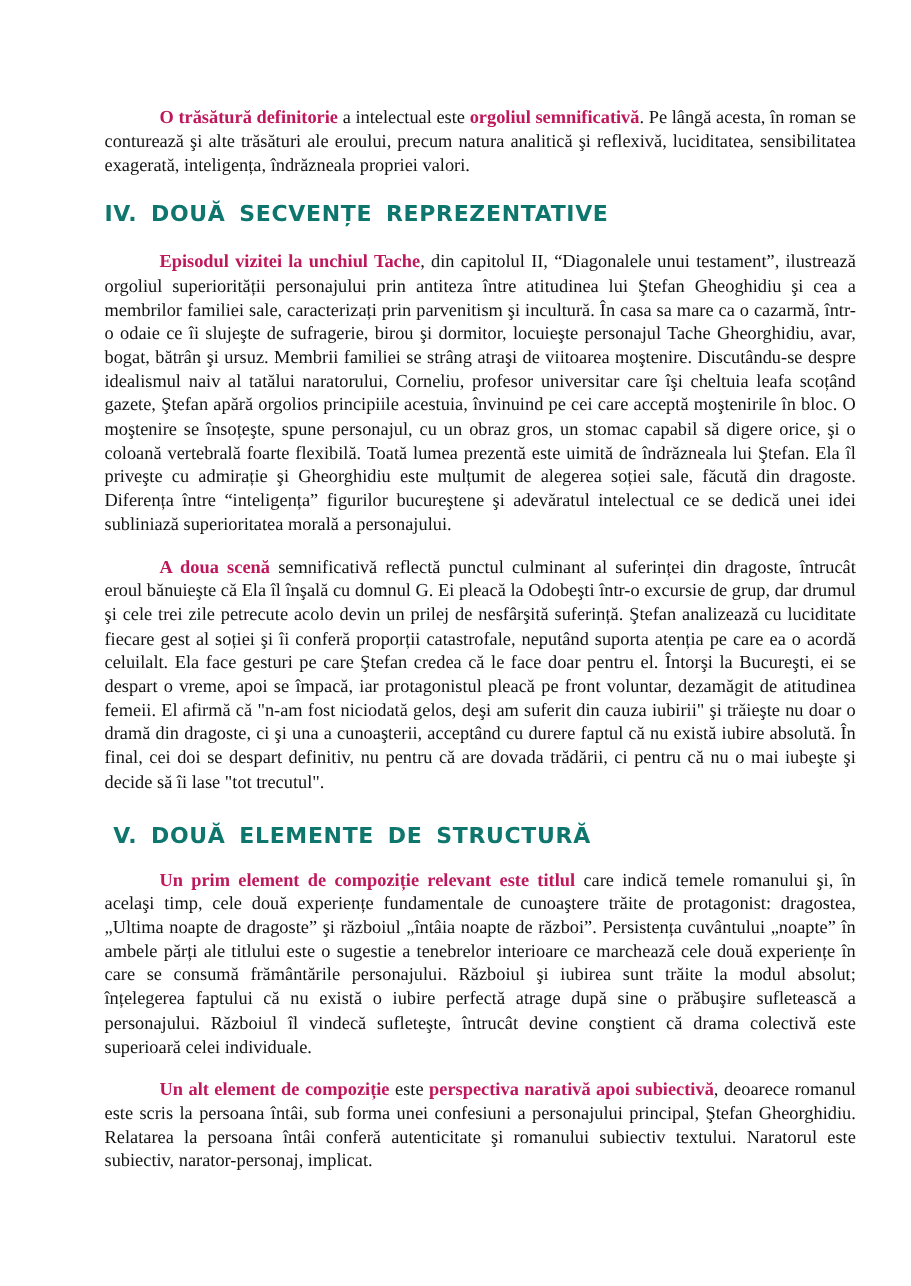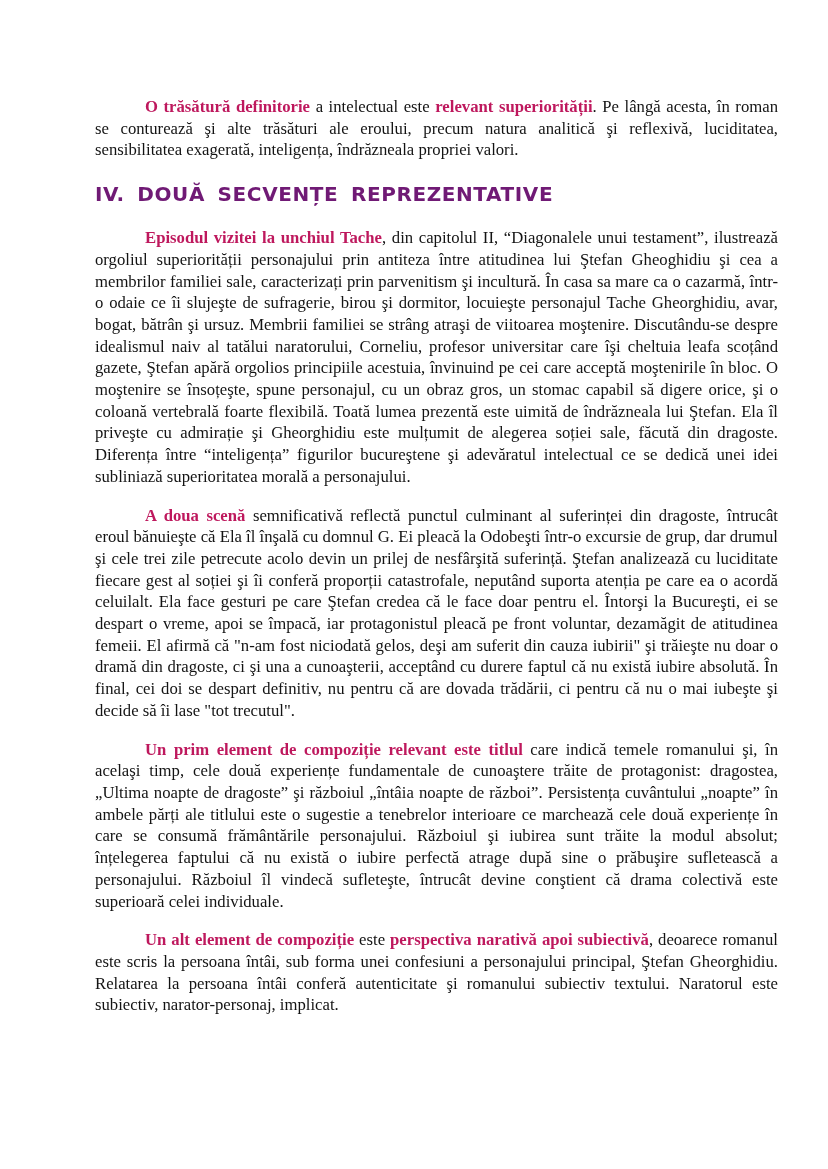--- a/index.html
+++ b/index.html
@@ -28,35 +28,36 @@
   }
   .doc-body p b {
     font-weight: bold;
     color: #be185d;
   }
   .doc-body h2 {
     font-family: "DejaVu Sans", "Liberation Sans", sans-serif;
     font-weight: bold;
     font-size: 20px;
     line-height: 26px;
-    color: #701a75;
+    color: #0f766e;
     letter-spacing: 0.6px;
     word-spacing: 5px;
     margin: 0;
     text-indent: 0;
   }
   .doc-body h2.h-iv { margin: 20px 0 20px 0; }
   .doc-body h2.h-v  { margin: 24px 0 17px 0; padding-left: 8px; }
 </style>
 </head>
 <body>
 
 <main class="page">
   <section class="doc-body" id="doc-body">
 
-  <p><b>O trăsătură definitorie</b><span> a intelectual este </span><b>relevant superiorității</b><span>. Pe lângă acesta, în roman se conturează şi alte trăsături ale eroului, precum natura analitică şi reflexivă, luciditatea, sensibilitatea exagerată, inteligența, îndrăzneala propriei valori.</span></p>
+  <p><b>O trăsătură definitorie</b><span> a intelectual este </span><b>orgoliul semnificativă</b><span>. Pe lângă acesta, în roman se conturează şi alte trăsături ale eroului, precum natura analitică şi reflexivă, luciditatea, sensibilitatea exagerată, inteligența, îndrăzneala propriei valori.</span></p>
       <h2 class="h-iv"><b>IV. DOUĂ SECVENȚE REPREZENTATIVE</b></h2>
       <p><b>Episodul vizitei la unchiul Tache</b><span>, din capitolul II, “Diagonalele unui testament”, ilustrează orgoliul superiorității personajului prin antiteza între atitudinea lui Ştefan Gheoghidiu şi cea a membrilor familiei sale, caracterizați prin parvenitism şi incultură. În casa sa mare ca o cazarmă, într-o odaie ce îi slujeşte de sufragerie, birou şi dormitor, locuieşte personajul Tache Gheorghidiu, avar, bogat, bătrân şi ursuz. Membrii familiei se strâng atraşi de viitoarea moştenire. Discutându-se despre idealismul naiv al tatălui naratorului, Corneliu, profesor universitar care îşi cheltuia leafa scoțând gazete, Ştefan apără orgolios principiile acestuia, învinuind pe cei care acceptă moştenirile în bloc. O moştenire se însoțeşte, spune personajul, cu un obraz gros, un stomac capabil să digere orice, şi o coloană vertebrală foarte flexibilă. Toată lumea prezentă este uimită de îndrăzneala lui Ştefan. Ela îl priveşte cu admirație şi Gheorghidiu este mulțumit de alegerea soției sale, făcută din dragoste. Diferența între “inteligența” figurilor bucureştene şi adevăratul intelectual ce se dedică unei idei subliniază superioritatea morală a personajului.</span></p>
       <p><b>A doua scenă</b><span> semnificativă reflectă punctul culminant al suferinței din dragoste, întrucât eroul bănuieşte că Ela îl înşală cu domnul G. Ei pleacă la Odobeşti într-o excursie de grup, dar drumul şi cele trei zile petrecute acolo devin un prilej de nesfârşită suferință. Ştefan analizează cu luciditate fiecare gest al soției şi îi conferă proporții catastrofale, neputând suporta atenția pe care ea o acordă celuilalt. Ela face gesturi pe care Ştefan credea că le face doar pentru el. Întorşi la Bucureşti, ei se despart o vreme, apoi se împacă, iar protagonistul pleacă pe front voluntar, dezamăgit de atitudinea femeii. El afirmă că "n-am fost niciodată gelos, deşi am suferit din cauza iubirii" şi trăieşte nu doar o dramă din dragoste, ci şi una a cunoaşterii, acceptând cu durere faptul că nu există iubire absolută. În final, cei doi se despart definitiv, nu pentru că are dovada trădării, ci pentru că nu o mai iubeşte şi decide să îi lase "tot trecutul".</span></p>
+      <h2 class="h-v"><b>V. DOUĂ ELEMENTE DE STRUCTURĂ</b></h2>
       <p><b>Un prim element de compoziție relevant este titlul</b><span> care indică temele romanului şi, în acelaşi timp, cele două experiențe fundamentale de cunoaştere trăite de protagonist: dragostea, „Ultima noapte de dragoste” şi războiul „întâia noapte de război”. Persistența cuvântului „noapte” în ambele părți ale titlului este o sugestie a tenebrelor interioare ce marchează cele două experiențe în care se consumă frământările personajului. Războiul şi iubirea sunt trăite la modul absolut; înțelegerea faptului că nu există o iubire perfectă atrage după sine o prăbuşire sufletească a personajului. Războiul îl vindecă sufleteşte, întrucât devine conştient că drama colectivă este superioară celei individuale.</span></p>
       <p><b>Un alt element de compoziție</b><span> este </span><b>perspectiva narativă apoi subiectivă</b><span>, deoarece romanul este scris la persoana întâi, sub forma unei confesiuni a personajului principal, Ştefan Gheorghidiu. Relatarea la persoana întâi conferă autenticitate şi romanului subiectiv textului. Naratorul este subiectiv, narator-personaj, implicat.</span></p>
     </section>
 </main>
 
 </body></html>

